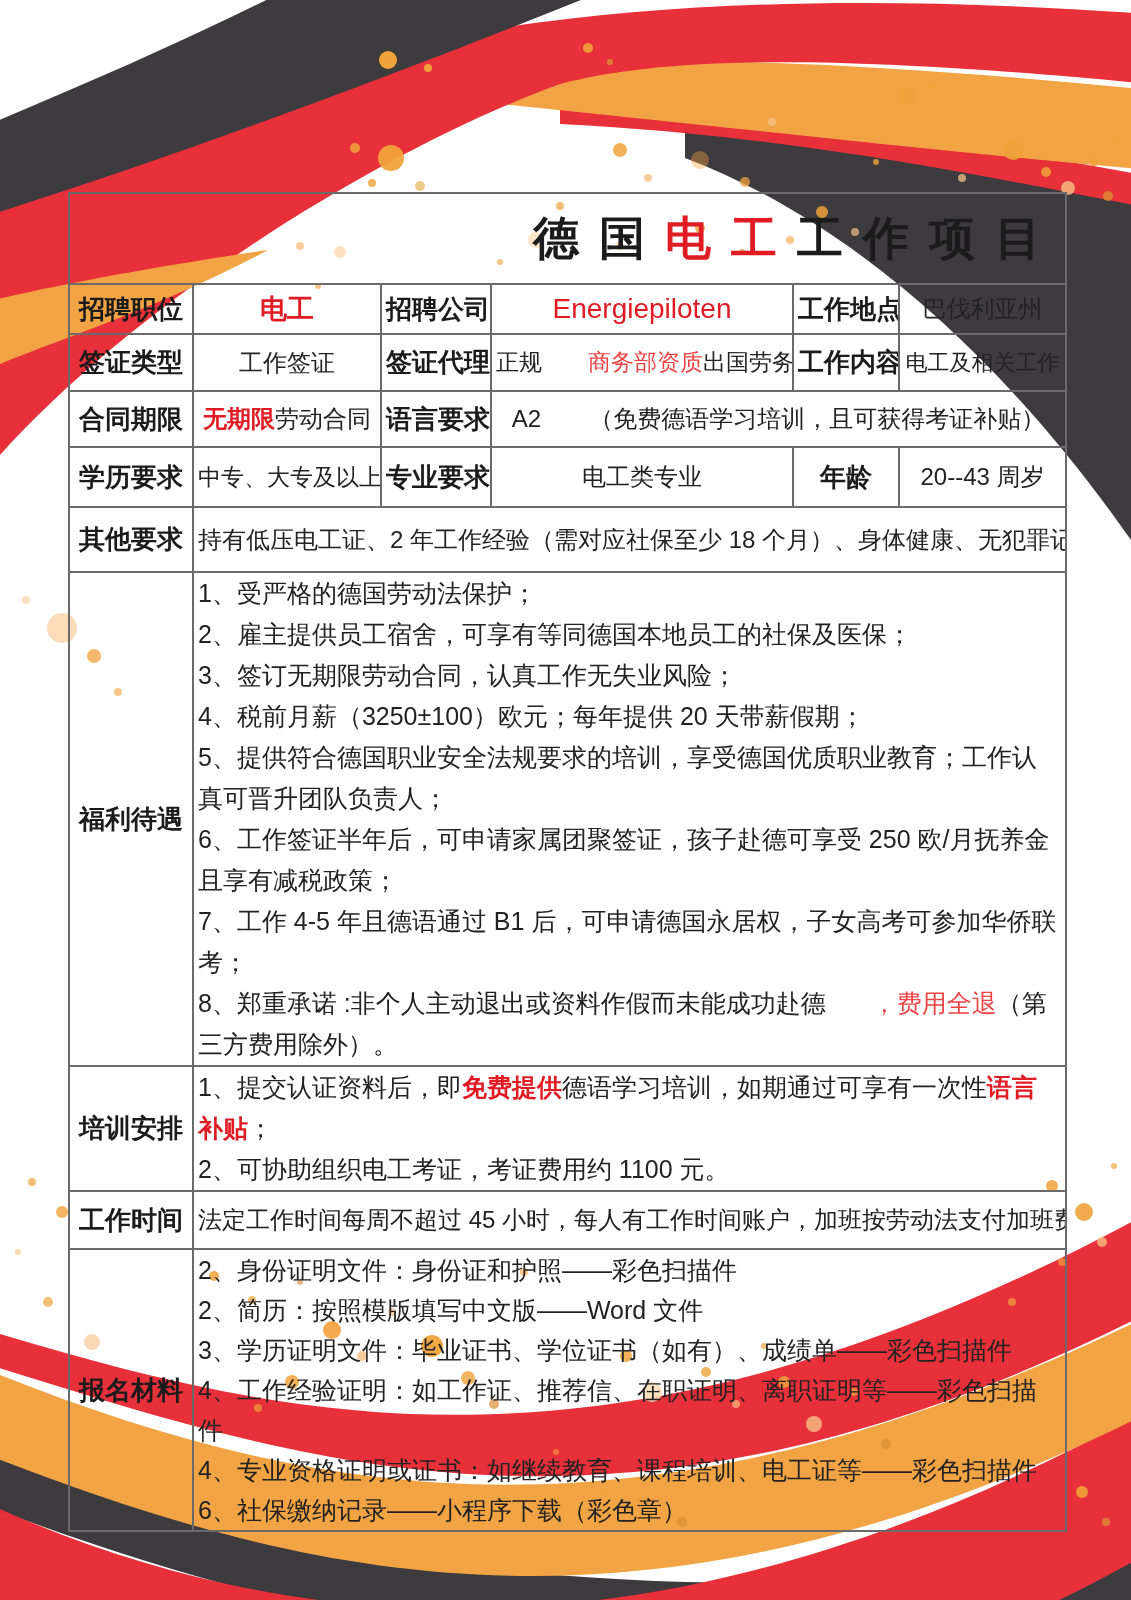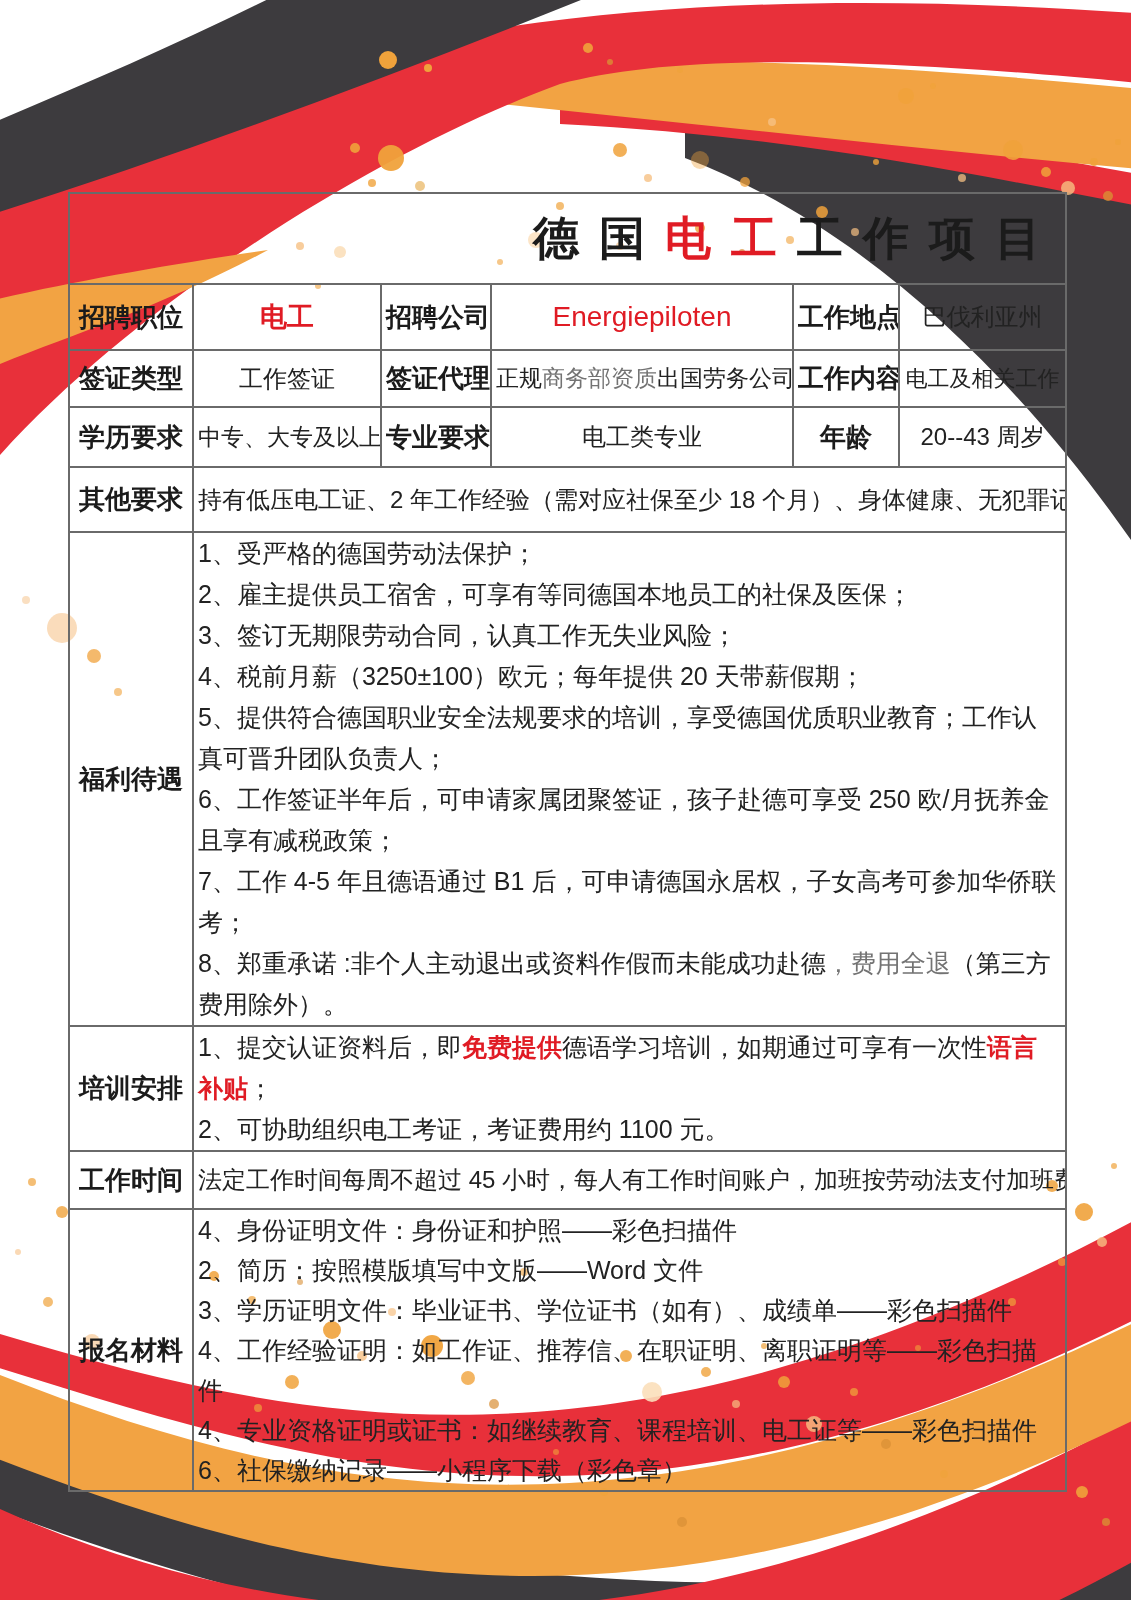--- a/index.html
+++ b/index.html
@@ -36,21 +36,21 @@
   }
   .val-left{
     font-size:24px;text-align:left;vertical-align:middle;white-space:nowrap;
     padding-left:8px;color:#222;
   }
   .list-cell{
     font-size:25px;text-align:left;vertical-align:middle;
     padding:6px 4px 6px 8px;line-height:41px;color:#222;
   }
   .list-cell .item{margin:0;}
-  .red{color:#737373;}
+  .red{color:#ef4444;margin-left:46px;}
   .red-b{color:#e01b24;font-weight:bold;}
   .company{font-size:28px;color:#e01b24;}
 </style>
 </head>
 <body>
 
 <svg class="bg" viewBox="0 0 1131 1600" xmlns="http://www.w3.org/2000/svg">
 
   <path d="M 685,122 C 860,130 1005,156 1150,194 L 1150,568 C 1055,425 895,238 685,158 Z" fill="#3d3b3e"></path>
 
@@ -164,38 +164,44 @@
       <col style="width:302px">
         <col style="width:106px">
         <col style="width:167px">
     </colgroup>
 
     <tbody>
         <tr style="height:91px">
       <td class="title-cell" colspan="6"><span>德国</span><span class="red-b">电工</span><span>工作项目</span></td>
     </tr>
 
-    <tr style="height:66px">
+    <tr style="height:50px">
       <td class="lab">招聘职位</td>
       <td class="val red-b" style="font-size:27px">电工</td>
       <td class="lab">招聘公司</td>
       <td class="val company">Energiepiloten</td>
       <td class="lab">工作地点</td>
       <td class="val">巴伐利亚州</td>
     </tr>
 
     <tr style="height:57px">
       <td class="lab">签证类型</td>
       <td class="val">工作签证</td>
       <td class="lab">签证代理</td>
       <td class="val" style="font-size:23px"><span>正规</span><span class="red">商务部资质</span><span>出国劳务公司</span></td>
       <td class="lab">工作内容</td>
       <td class="val" style="font-size:22px">电工及相关工作</td>
     </tr>
 
+    <tr style="height:56px">
+      <td class="lab">合同期限</td>
+      <td class="val"><span class="red-b">无期限</span><span>劳动合同</span></td>
+      <td class="lab">语言要求</td>
+      <td class="val" colspan="3">A2　　（免费德语学习培训，且可获得考证补贴）</td>
+    </tr>
 
     <tr style="height:60px">
       <td class="lab">学历要求</td>
       <td class="val" style="font-size:23px">中专、大专及以上</td>
       <td class="lab">专业要求</td>
       <td class="val">电工类专业</td>
       <td class="lab">年龄</td>
       <td class="val">20--43 周岁</td>
     </tr>
 
@@ -227,21 +233,21 @@
     </tr>
 
     <tr style="height:58px">
       <td class="lab">工作时间</td>
       <td class="val-left" colspan="5">法定工作时间每周不超过 45 小时，每人有工作时间账户，加班按劳动法支付加班费</td>
     </tr>
 
     <tr style="height:255px">
       <td class="lab">报名材料</td>
       <td class="list-cell" colspan="5" style="line-height:40px">
-        <div class="item">4、身份证明文件：身份证和护照——彩色扫描件</div>
+        <div class="item">2、身份证明文件：身份证和护照——彩色扫描件</div>
         <div class="item">2、简历：按照模版填写中文版——Word 文件</div>
         <div class="item">3、学历证明文件：毕业证书、学位证书（如有）、成绩单——彩色扫描件</div>
         <div class="item">4、工作经验证明：如工作证、推荐信、在职证明、离职证明等——彩色扫描件</div>
         <div class="item">4、专业资格证明或证书：如继续教育、课程培训、电工证等——彩色扫描件</div>
         <div class="item">6、社保缴纳记录——小程序下载（彩色章）</div>
       </td>
     </tr>
   </tbody>
     </table>
 </div>

